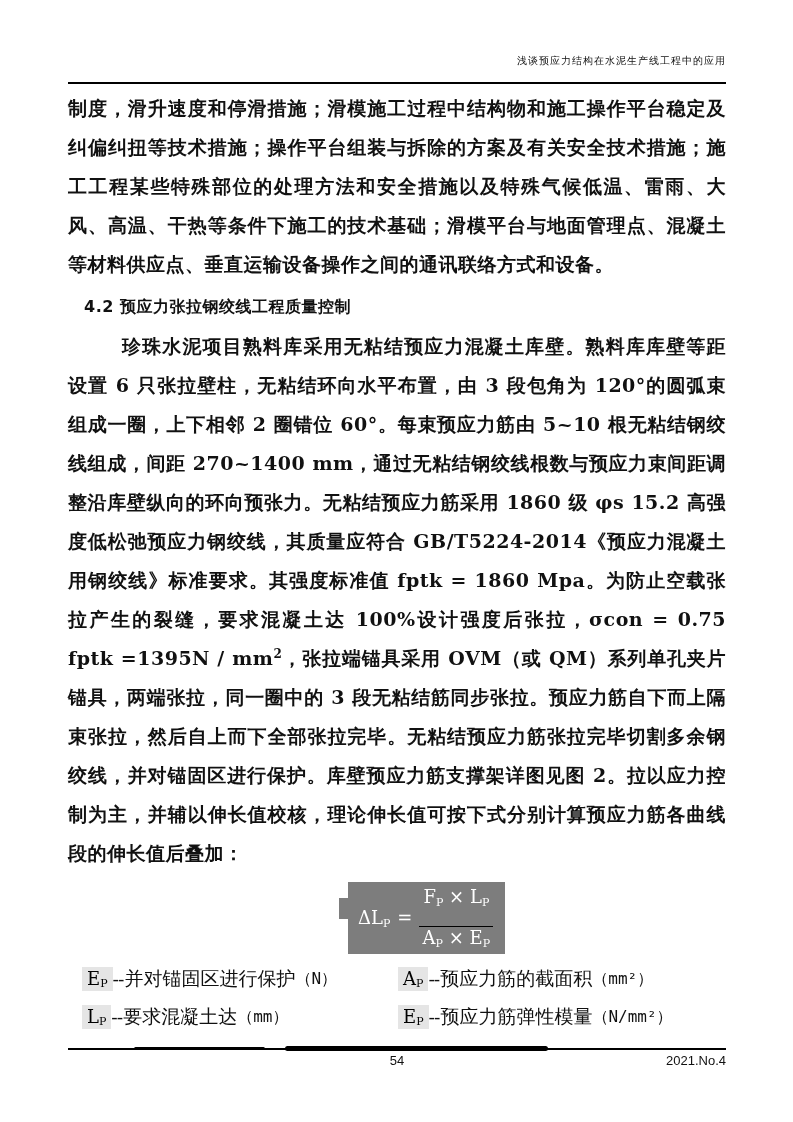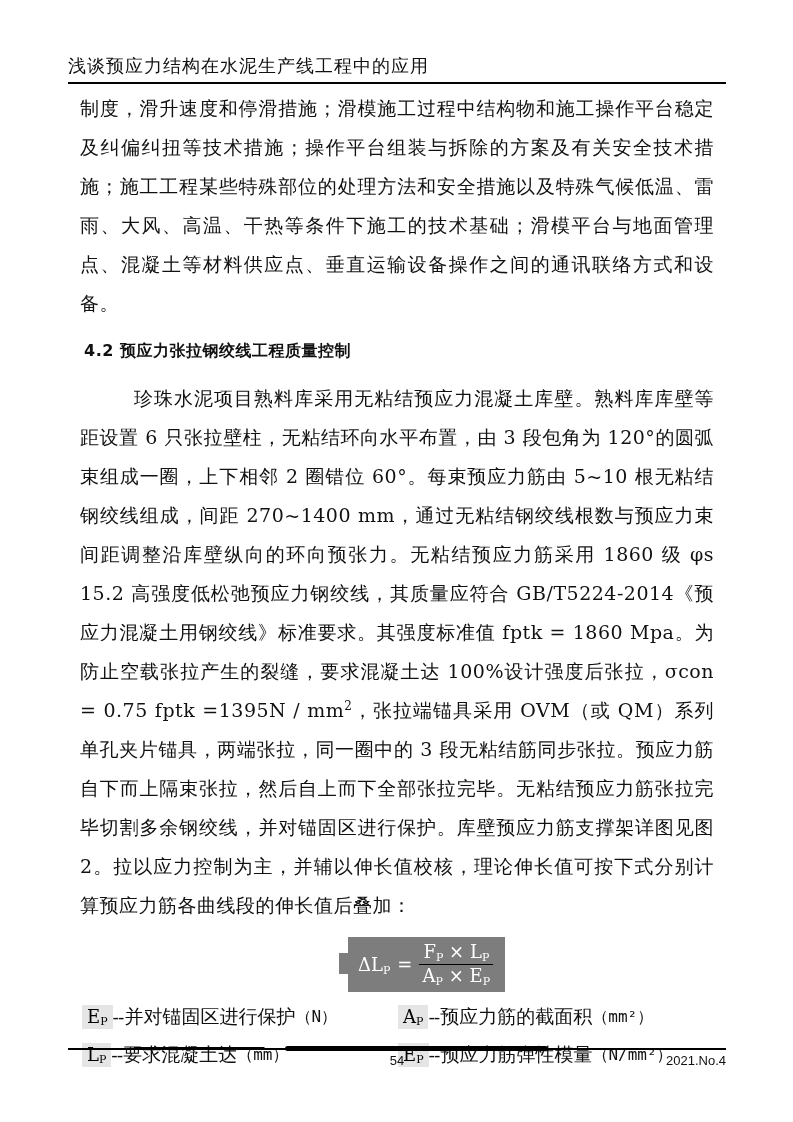--- a/index.html
+++ b/index.html
@@ -11,35 +11,36 @@
     background: #ffffff;
     box-sizing: border-box;
     padding: 54px 67px 0 68px;
     font-family: "DejaVu Serif", "Liberation Serif", serif;
     color: #111;
     overflow: hidden;
   }
 
   
   .running-header {
-    text-align: left;
-    font-size: 18px;
+    text-align: right;
+    font-size: 10px;
     letter-spacing: 1px;
-    padding-bottom: 4px;
+    padding-bottom: 14px;
     border-bottom: 2px solid #000;
   }
 
   
   .para {
-    margin: 12px;
+    margin: 0;
     font-size: 19px;
     line-height: 39px;
     text-align: justify;
     text-justify: inter-ideograph;
     letter-spacing: 0.5px;
+    font-weight: bold;
   }
   .para-first { margin-top: 5px; }
   .para-indent { text-indent: 54px; }
   sup.body-sup { font-size: 12px; line-height: 0; }
 
   .section-heading {
     margin: 7px 0 4px 16px;
     font-family: "DejaVu Sans", "Liberation Sans", sans-serif;
     font-weight: bold;
     font-size: 16px;
@@ -63,21 +64,21 @@
     content: "";
     position: absolute;
     left: -9px;
     top: 16px;
     width: 10px;
     height: 21px;
     background: #7d7d7d;
   }
   .formula-block sub { font-size: 11px; vertical-align: -3px; line-height: 0; }
   .frac { display: inline-flex; flex-direction: column; align-items: center; line-height: 1.15; }
-  .frac .num { border-bottom: 1.5px solid #000; padding: 0 4px 1px 4px; white-space: nowrap; }
+  .frac .num { border-bottom: 1.5px solid #000; padding: 0 4px 18px 4px; white-space: nowrap; }
   .frac .den { padding-top: 1px; white-space: nowrap; }
 
   
   .definitions {
     display: grid;
     grid-template-columns: 316px 1fr;
     row-gap: 12px;
     margin: 12px 0 0 14px;
     font-size: 19px;
   }

